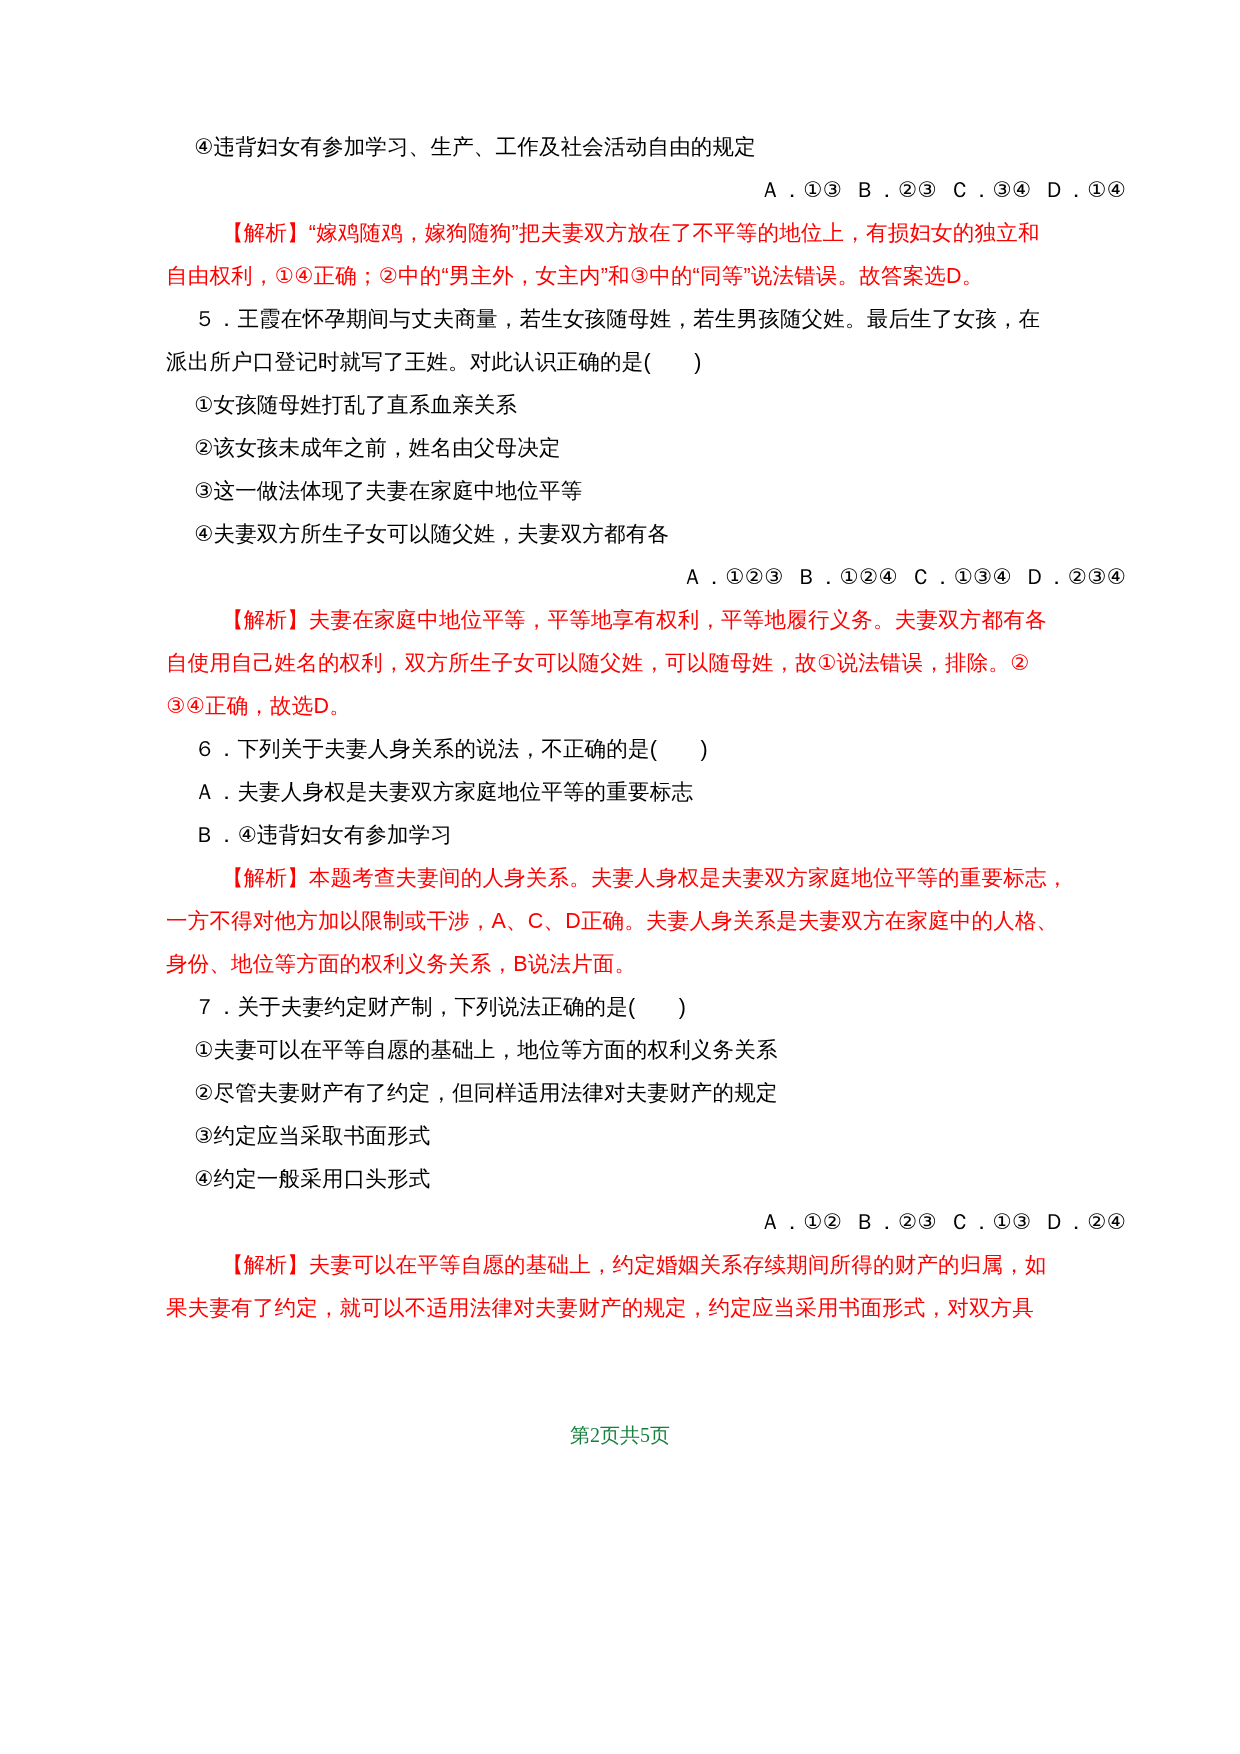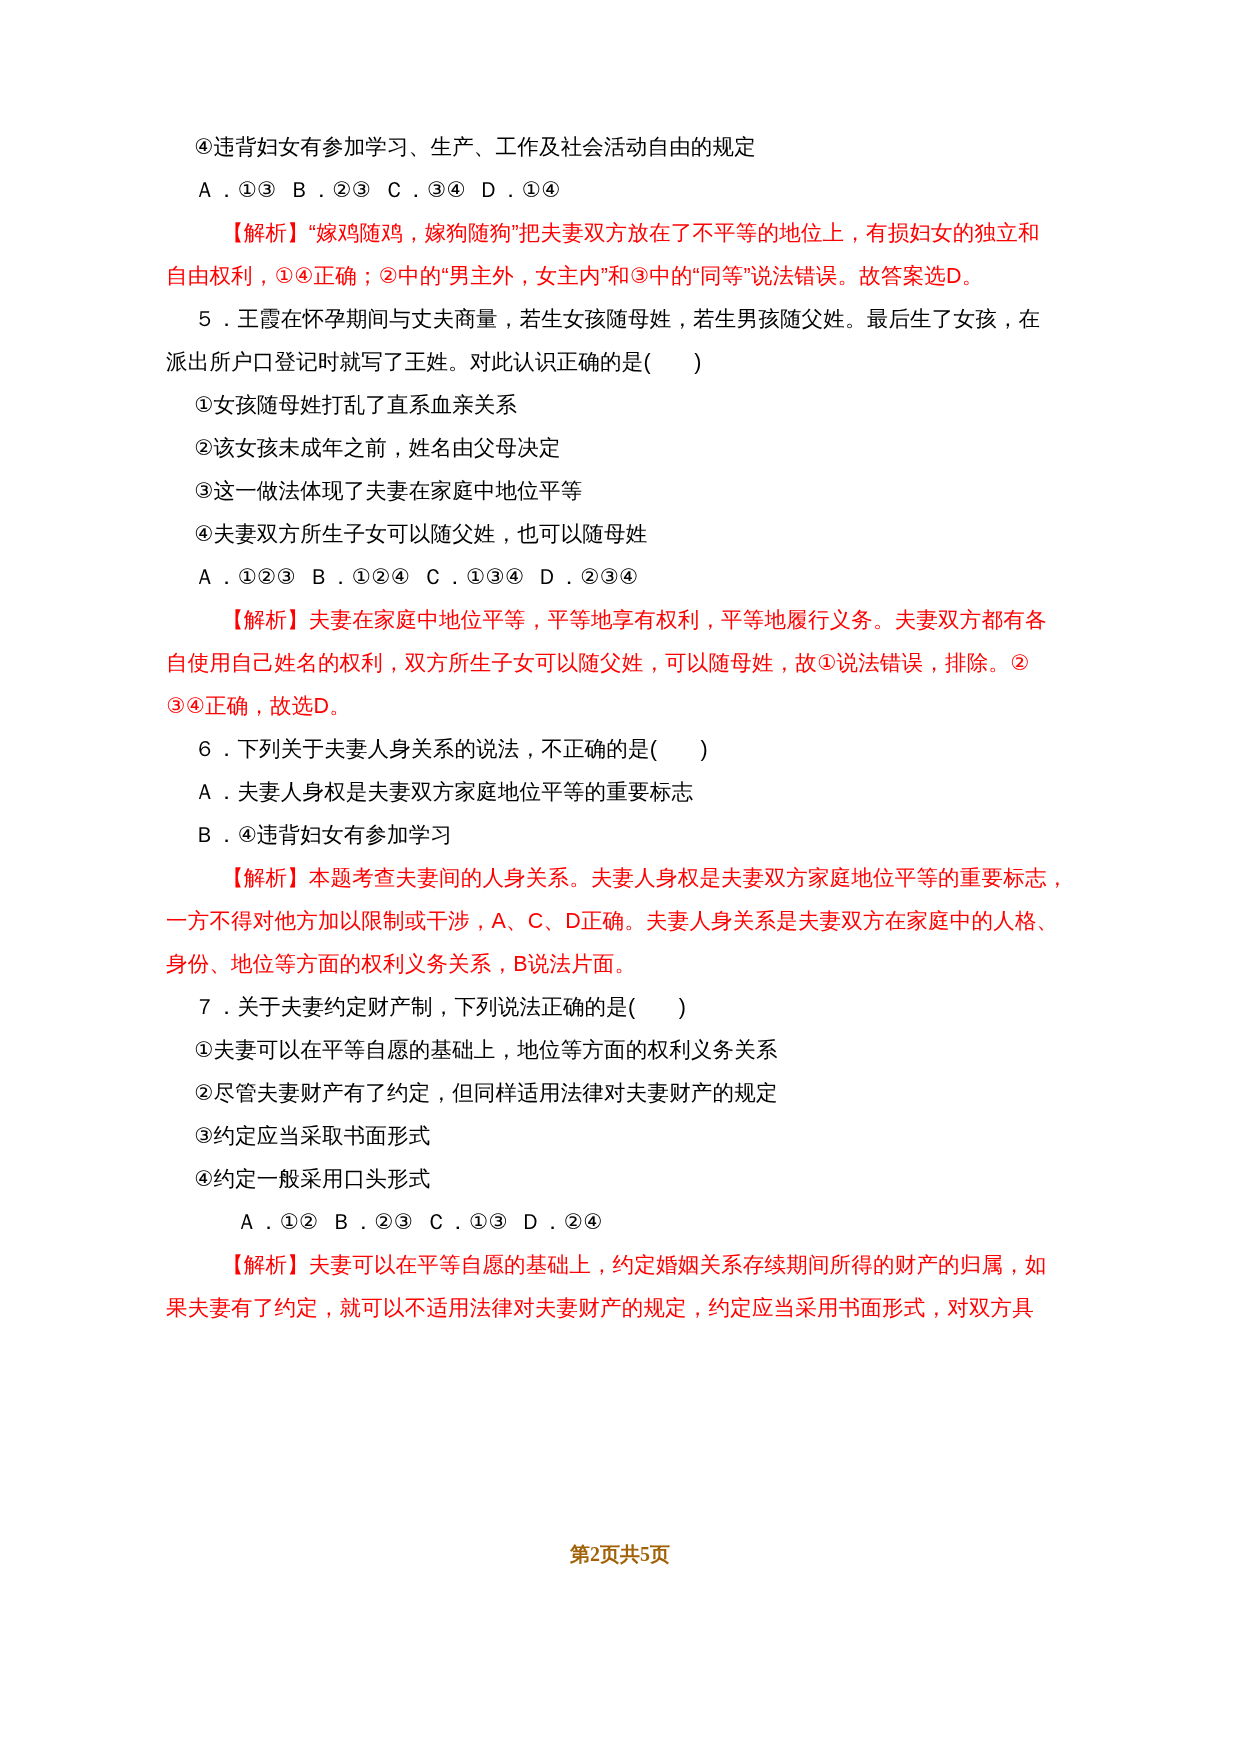--- a/index.html
+++ b/index.html
@@ -46,46 +46,46 @@
   }
   .red {
     color: #ff0000;
   }
   .blk {
     color: #000000;
   }
   .footer {
     position: absolute;
     left: 0;
-    top: 1541px;
+    top: 1422px;
     width: 1240px;
     text-align: center;
     font-size: 20px;
     font-family: "Liberation Serif", "DejaVu Serif", serif;
-    font-weight: bold;
-    color: #a16207;
+    font-weight: normal;
+    color: #15803d;
   }
-  .nowrap { white-space: pre; }
+  .nowrap { white-space: pre; text-align: right; }
 </style>
 </head>
 <body>
 
 <div class="page">
   <div class="content">
     <div class="line indent1 blk">④违背妇女有参加学习、生产、工作及社会活动自由的规定</div>
     <div class="line indent1 blk nowrap">Ａ．①③  Ｂ．②③  Ｃ．③④  Ｄ．①④</div>
     <div class="line indent2 red">【解析】“嫁鸡随鸡，嫁狗随狗”把夫妻双方放在了不平等的地位上，有损妇女的独立和</div>
     <div class="line red">自由权利，①④正确；②中的“男主外，女主内”和③中的“同等”说法错误。故答案选D。</div>
 
     <div class="line indent1 blk">５．王霞在怀孕期间与丈夫商量，若生女孩随母姓，若生男孩随父姓。最后生了女孩，在</div>
     <div class="line blk">派出所户口登记时就写了王姓。对此认识正确的是(　　)</div>
     <div class="line indent1 blk">①女孩随母姓打乱了直系血亲关系</div>
     <div class="line indent1 blk">②该女孩未成年之前，姓名由父母决定</div>
     <div class="line indent1 blk">③这一做法体现了夫妻在家庭中地位平等</div>
-    <div class="line indent1 blk">④夫妻双方所生子女可以随父姓，也可以随母姓</div>
+    <div class="line indent1 blk">④夫妻双方所生子女可以随父姓，夫妻双方都有各</div>
     <div class="line indent1 blk nowrap">Ａ．①②③  Ｂ．①②④  Ｃ．①③④  Ｄ．②③④</div>
     <div class="line indent2 red">【解析】夫妻在家庭中地位平等，平等地享有权利，平等地履行义务。夫妻双方都有各</div>
     <div class="line red">自使用自己姓名的权利，双方所生子女可以随父姓，可以随母姓，故①说法错误，排除。②</div>
     <div class="line red">③④正确，故选D。</div>
 
     <div class="line indent1 blk">６．下列关于夫妻人身关系的说法，不正确的是(　　)</div>
     <div class="line indent1 blk">Ａ．夫妻人身权是夫妻双方家庭地位平等的重要标志</div>
     <div class="line indent1 blk">Ｂ．④违背妇女有参加学习</div>
     <div class="line indent2 red">【解析】本题考查夫妻间的人身关系。夫妻人身权是夫妻双方家庭地位平等的重要标志，</div>
     <div class="line red">一方不得对他方加以限制或干涉，A、C、D正确。夫妻人身关系是夫妻双方在家庭中的人格、</div>

